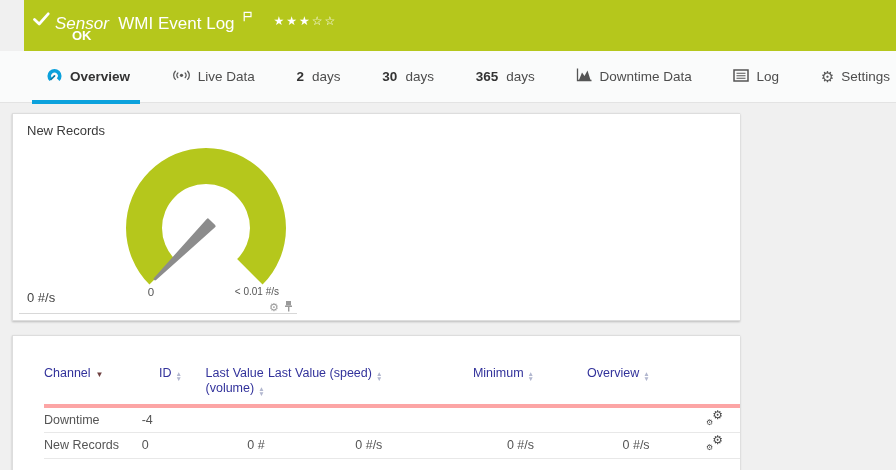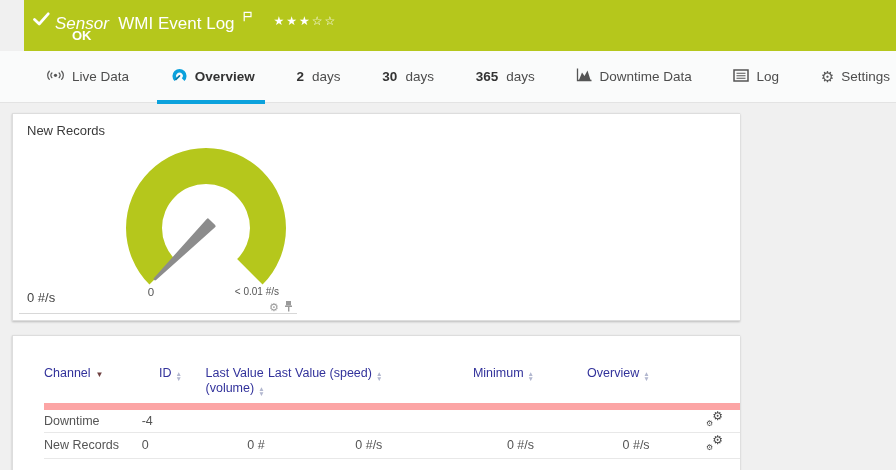--- a/index.html
+++ b/index.html
@@ -71,21 +71,21 @@
   .channels col.c1{width:106px} .channels col.c2{width:50px} .channels col.c3{width:90px}
   .channels col.c4{width:135px} .channels col.c5{width:175px} .channels col.c6{width:130px}
   .channels col.c7{width:100px}
   .channels th {
     font-weight:normal; font-size:12.5px; color:var(--th);
     vertical-align:top; text-align:right; height:40px; line-height:15px; padding:0 3px 0 0;
   }
   .channels th.left { text-align:left; }
   .channels th.center { text-align:right; }
   .channels th .hblock { display:inline-block; text-align:left; }
-  .channels thead tr { border-bottom:7px solid #fca5a5; }
+  .channels thead tr { border-bottom:4px solid #fca5a5; }
   .channels tbody tr { border-bottom:1px solid #e8e8e8; height:26px; }
   .channels td { font-size:12.5px; color:#555; padding:0 3px 0 0; }
   .channels td.num { text-align:right; }
   .channels td.icon-cell { text-align:right; padding-right:17px; }
   .sort {
     display:inline-flex; flex-direction:column; vertical-align:1px;
     font-size:6.5px; line-height:5px; color:#b2b7cf; margin-left:4px;
   }
   .sort-desc { color:#6e4040; font-size:8px; margin-left:5px; }
   .chan-gears { position:relative; display:inline-block; width:17px; height:15px;
@@ -109,42 +109,42 @@
       <svg width="10" height="11" viewBox="0 0 10 11">
         <path d="M1.2 0.8 V10.2 M1.2 1.4 H8 V5.6 H1.2" stroke="#fff" stroke-width="1.2" fill="none"></path>
       </svg>
     </span>
     <span class="hdr-stars" id="stars"><span>★</span><span>★</span><span>★</span><span>☆</span><span>☆</span></span>
   </div>
   <div class="hdr-status">OK</div>
 </header>
 
 <nav class="tabbar">
+  <div class="tab active">
+    <span>
+      <svg width="17" height="16" viewBox="0 0 18 17">
+        <path d="M5.11 13.39 A5.5 5.5 0 1 1 12.89 13.39" fill="none" stroke-width="4" style="stroke:var(--blue)"></path>
+        <path d="M9 9.5 L5.2 13.3" stroke-width="1.8" stroke-linecap="round" style="stroke:#0779a5"></path>
+      </svg>
+    </span>
+    <span>Overview</span>
+  </div>
   <div class="tab">
     <span>
       <svg width="19" height="13" viewBox="0 0 20 13">
         <g fill="none" stroke="#555" stroke-width="1.3" stroke-linecap="round">
           <path d="M3.5 2 a6.2 6.2 0 0 0 0 8.6"></path>
           <path d="M6.2 3.8 a3.4 3.4 0 0 0 0 5"></path>
           <path d="M16.5 2 a6.2 6.2 0 0 1 0 8.6"></path>
           <path d="M13.8 3.8 a3.4 3.4 0 0 1 0 5"></path>
         </g>
         <circle cx="10" cy="6.3" r="1.7" fill="#555"></circle>
       </svg>
     </span>
     <span>Live Data</span>
-  </div>
-  <div class="tab active">
-    <span>
-      <svg width="17" height="16" viewBox="0 0 18 17">
-        <path d="M5.11 13.39 A5.5 5.5 0 1 1 12.89 13.39" fill="none" stroke-width="4" style="stroke:var(--blue)"></path>
-        <path d="M9 9.5 L5.2 13.3" stroke-width="1.8" stroke-linecap="round" style="stroke:#0779a5"></path>
-      </svg>
-    </span>
-    <span>Overview</span>
   </div>
   <div class="tab">
     <span class="num">2</span>
     <span>days</span>
   </div>
   <div class="tab">
     <span class="num">30</span>
     <span>days</span>
   </div>
   <div class="tab">

